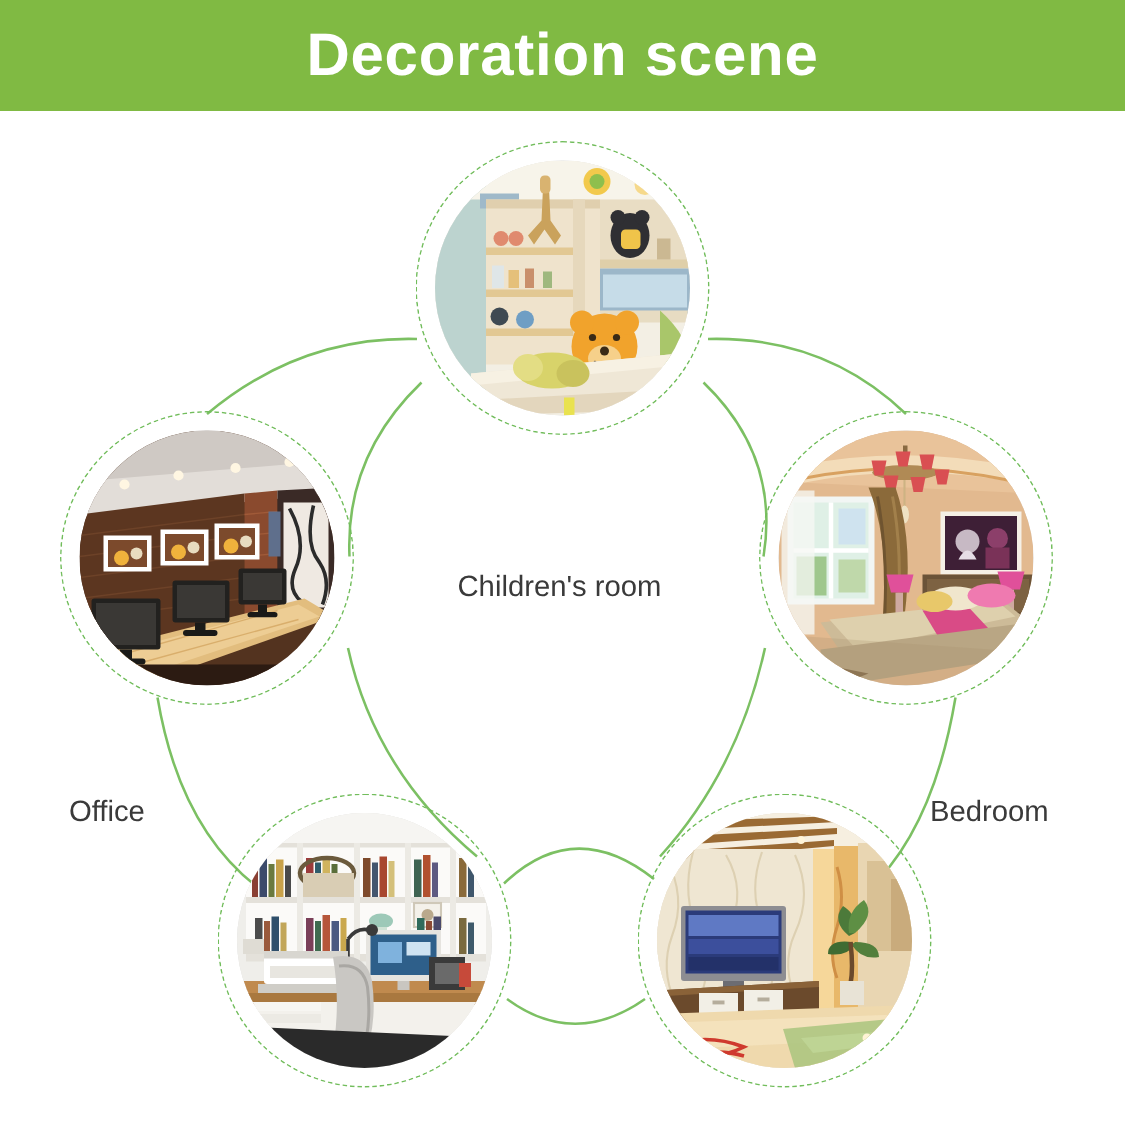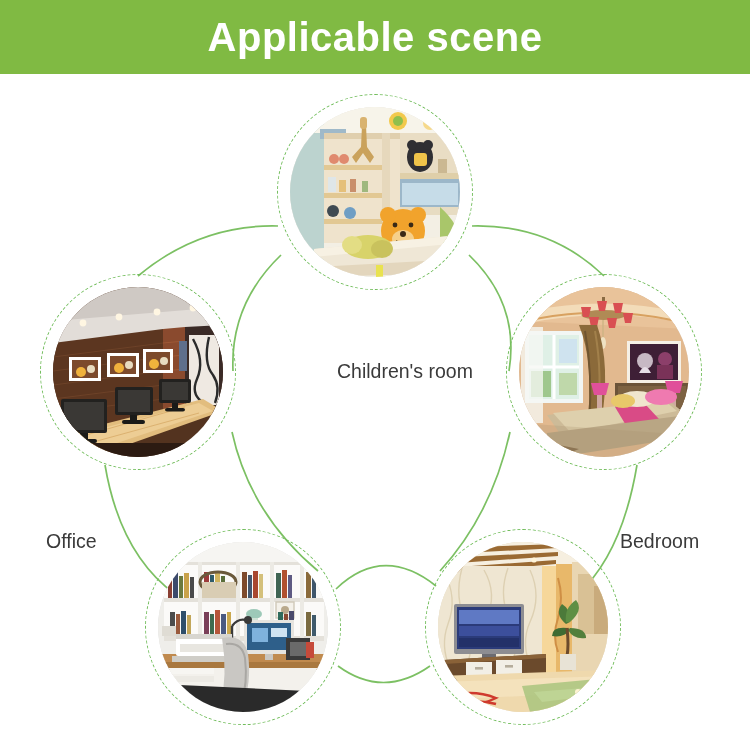--- a/index.html
+++ b/index.html
@@ -56,21 +56,21 @@
 
   
   .label{
     position:absolute;
     color:#3a3a3a;
     font-family:"Liberation Sans", sans-serif;
     font-size:19.5px;
     white-space:nowrap;
     line-height:1;
   }
-  .l-child{left:305px;top:288px;margin-left:32px;}
+  .l-child{left:305px;top:308px;}
   .l-office{left:46px;top:458px;}
   .l-bedroom{left:620px;top:458px;}
 
   
   .center-title{
     position:absolute;left:0;top:406px;width:750px;
     text-align:center;
     color:#111111;
     font-family:"Liberation Sans", sans-serif;
     font-weight:bold;
@@ -78,21 +78,21 @@
     line-height:1;
     letter-spacing:0.3px;
   }
 </style>
 </head>
 <body>
 
 <div id="stage">
 
   <div class="header">
-    <div class="header-title">Applicable scene</div>
+    <div class="header-title">Decoration scene</div>
   </div>
 
   <div class="diagram">
 
     <svg class="arcs" viewBox="0 0 750 676">
       <g fill="none" stroke="#7cc063" stroke-width="1.7">
 
         <path d="M 278 152 Q 200 150 138 202"></path>
         <path d="M 281 181 Q 230 230 233 297"></path>
 

